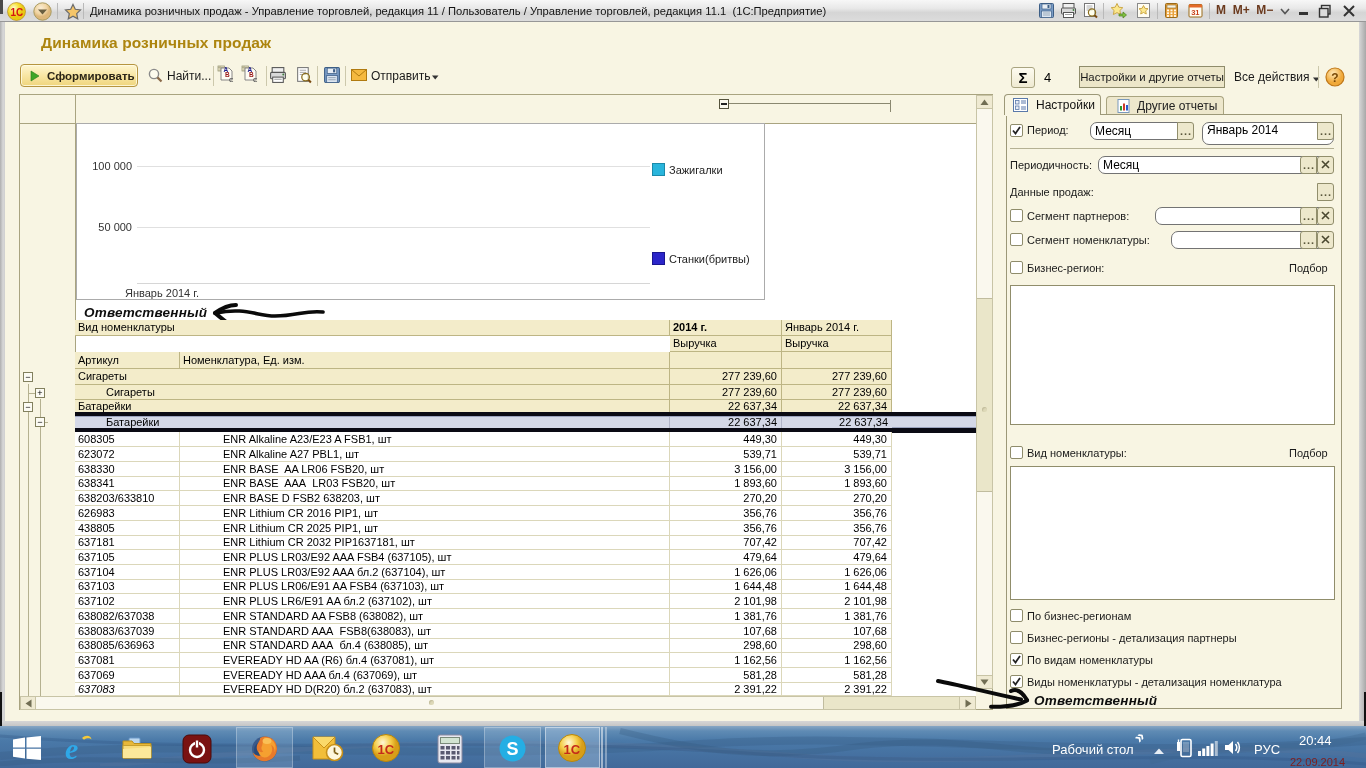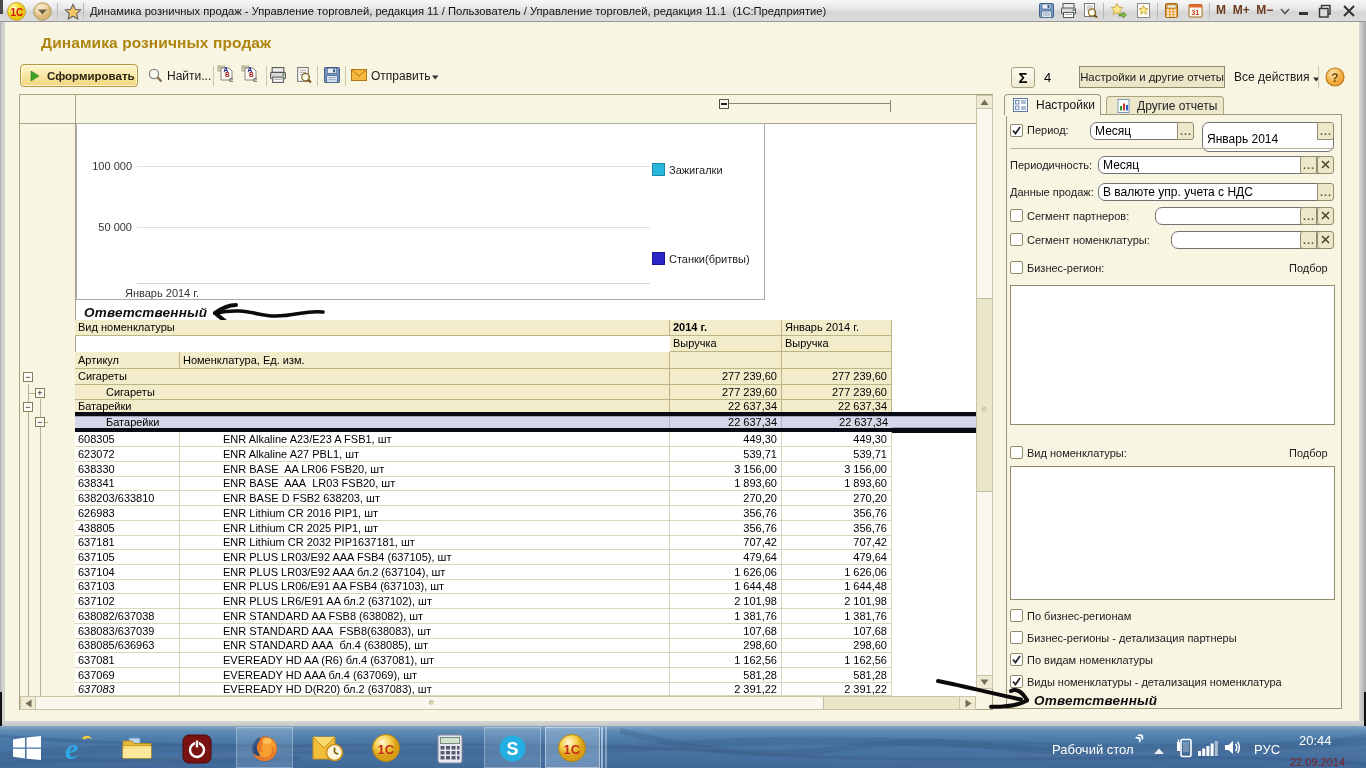--- a/index.html
+++ b/index.html
@@ -397,34 +397,33 @@
     </svg>
 <div class="abs" style="left:1036px;top:98px;font-size:12px;color:#111">Настройки</div>
 <div class="cb" style="left:1010px;top:124px"></div>
 <svg class="abs" style="left:1011px;top:125px" width="11" height="11">
       <path d="M2 5.5 L4.5 8.5 L9 2" fill="none" stroke="#222" stroke-width="1.8"></path>
     </svg>
 <div class="plabel" style="left:1027px;top:124px">Период:</div>
 <div class="field" style="left:1090px;top:122px;width:104px;height:18px;padding:1px 4px;line-height:15px">Месяц</div>
 <div class="fbtn" style="left:1177px;top:122px;width:17px;height:18px;border-radius:0 3px 3px 0"></div>
 <div class="dots" style="left:1180px;top:125px">...</div>
-<div class="field" style="left:1202px;top:122px;width:132px;height:30px;padding:9px 4px;line-height:15px">Январь 2014</div>
+<div class="field" style="left:1202px;top:122px;width:132px;height:23px;padding:0 4px;line-height:15px">Январь 2014</div>
 <div class="fbtn" style="left:1317px;top:122px;width:17px;height:18px;border-radius:0 3px 3px 0"></div>
 <div class="dots" style="left:1320px;top:125px">...</div>
 <div class="abs" style="left:1010px;top:148px;width:324px;height:1px;background:#B5B194"></div>
 <div class="plabel" style="left:1010px;top:159px">Периодичность:</div>
 <div class="field" style="left:1098px;top:156px;width:236px;height:18px;padding:1px 4px;line-height:15px">Месяц</div>
 <div class="fbtn" style="left:1317px;top:156px;width:17px;height:18px"></div>
 <svg class="abs" style="left:1321px;top:160px" width="9" height="9">
       <path d="M1 1 L8 8 M8 1 L1 8" stroke="#4A4830" stroke-width="1.6"></path>
     </svg>
 <div class="fbtn" style="left:1300px;top:156px;width:17px;height:18px;border-radius:3px 0 0 3px"></div>
 <div class="dots" style="left:1303px;top:159px">...</div>
 <div class="plabel" style="left:1010px;top:186px">Данные продаж:</div>
-<div class="field" style="left:1098px;top:183px;width:236px;height:18px;padding:1px 4px;line-height:15px">В валюте упр. учета с НДС</div>
 <div class="fbtn" style="left:1317px;top:183px;width:17px;height:18px;border-radius:0 3px 3px 0"></div>
 <div class="dots" style="left:1320px;top:186px">...</div>
 <div class="cb" style="left:1010px;top:209px"></div>
 <div class="plabel" style="left:1027px;top:210px">Сегмент партнеров:</div>
 <div class="field" style="left:1155px;top:207px;width:179px;height:18px;padding:1px 4px;line-height:15px"></div>
 <div class="fbtn" style="left:1317px;top:207px;width:17px;height:18px"></div>
 <svg class="abs" style="left:1321px;top:211px" width="9" height="9">
       <path d="M1 1 L8 8 M8 1 L1 8" stroke="#4A4830" stroke-width="1.6"></path>
     </svg>
 <div class="fbtn" style="left:1300px;top:207px;width:17px;height:18px;border-radius:3px 0 0 3px"></div>

